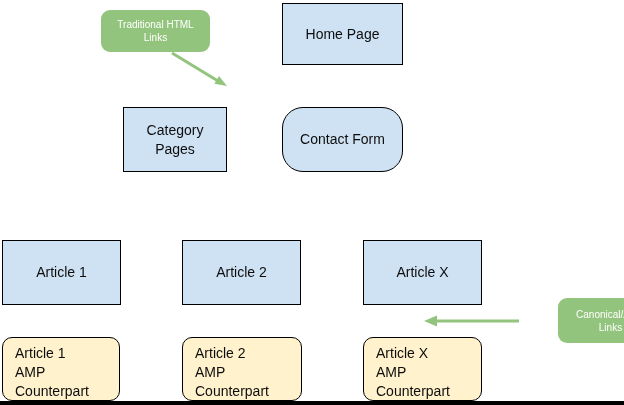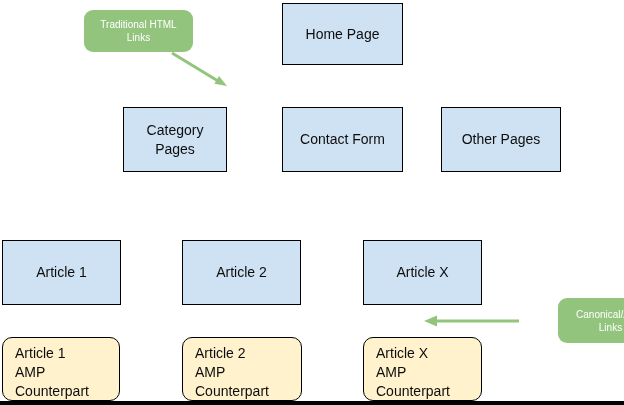--- a/index.html
+++ b/index.html
@@ -53,29 +53,29 @@
     justify-content: center;
     text-align: center;
     font-size: 10px;
     line-height: 13px;
     color: var(--callout-text);
     white-space: pre-line;
   }
   
   #node-home      { left: 282px; top:   3px; width: 121px; height: 62px; }
   #node-category  { left: 123px; top: 107px; width: 104px; height: 65px; }
-  #node-contact   { left: 282px; top: 107px; width: 121px; height: 65px; }
+  #node-contact   { left: 282px; top: 107px; width: 121px; height: 65px; border-radius: 21px; }
   #node-other     { left: 441px; top: 107px; width: 120px; height: 65px; }
   #node-article1  { left:   2px; top: 240px; width: 119px; height: 65px; }
   #node-article2  { left: 182px; top: 240px; width: 119px; height: 65px; }
   #node-articlex  { left: 363px; top: 240px; width: 119px; height: 65px; }
   #amp-article1   { left:   2px; top: 337px; width: 118px; height: 64px; }
   #amp-article2   { left: 182px; top: 337px; width: 120px; height: 64px; }
   #amp-articlex   { left: 363px; top: 337px; width: 119px; height: 64px; }
-  #callout-traditional { left: 84px; top:  10px; width: 109px; height: 42px; }
+  #callout-traditional { left: 101px; top:  10px; width: 109px; height: 42px; }
   #callout-canonical   { left: 518px; top: 298px; width: 105px; height: 45px; margin-left: 40px; }
   #arrow-overlay {
     position: absolute;
     left: 0; top: 0;
     width: 624px; height: 405px;
     pointer-events: none;
   }
   #arrow-overlay line { stroke: var(--arrow-color); stroke-width: 3; }
   #arrow-overlay polygon { fill: var(--arrow-color); }
   #bottom-bar {
@@ -87,21 +87,20 @@
 </style>
 </head>
 <body>
 
 <div id="canvas">
 
   <div class="node" id="node-home">Home Page</div>
   <div class="node" id="node-category">Category
 Pages</div>
   <div class="node" id="node-contact">Contact Form</div>
-  <div class="node" id="node-other">Other Pages</div>
   <div class="node" id="node-article1">Article 1</div>
   <div class="node" id="node-article2">Article 2</div>
   <div class="node" id="node-articlex">Article X</div>
 
   <div class="amp-node" id="amp-article1">Article 1
 AMP
 Counterpart</div>
   <div class="amp-node" id="amp-article2">Article 2
 AMP
 Counterpart</div>

